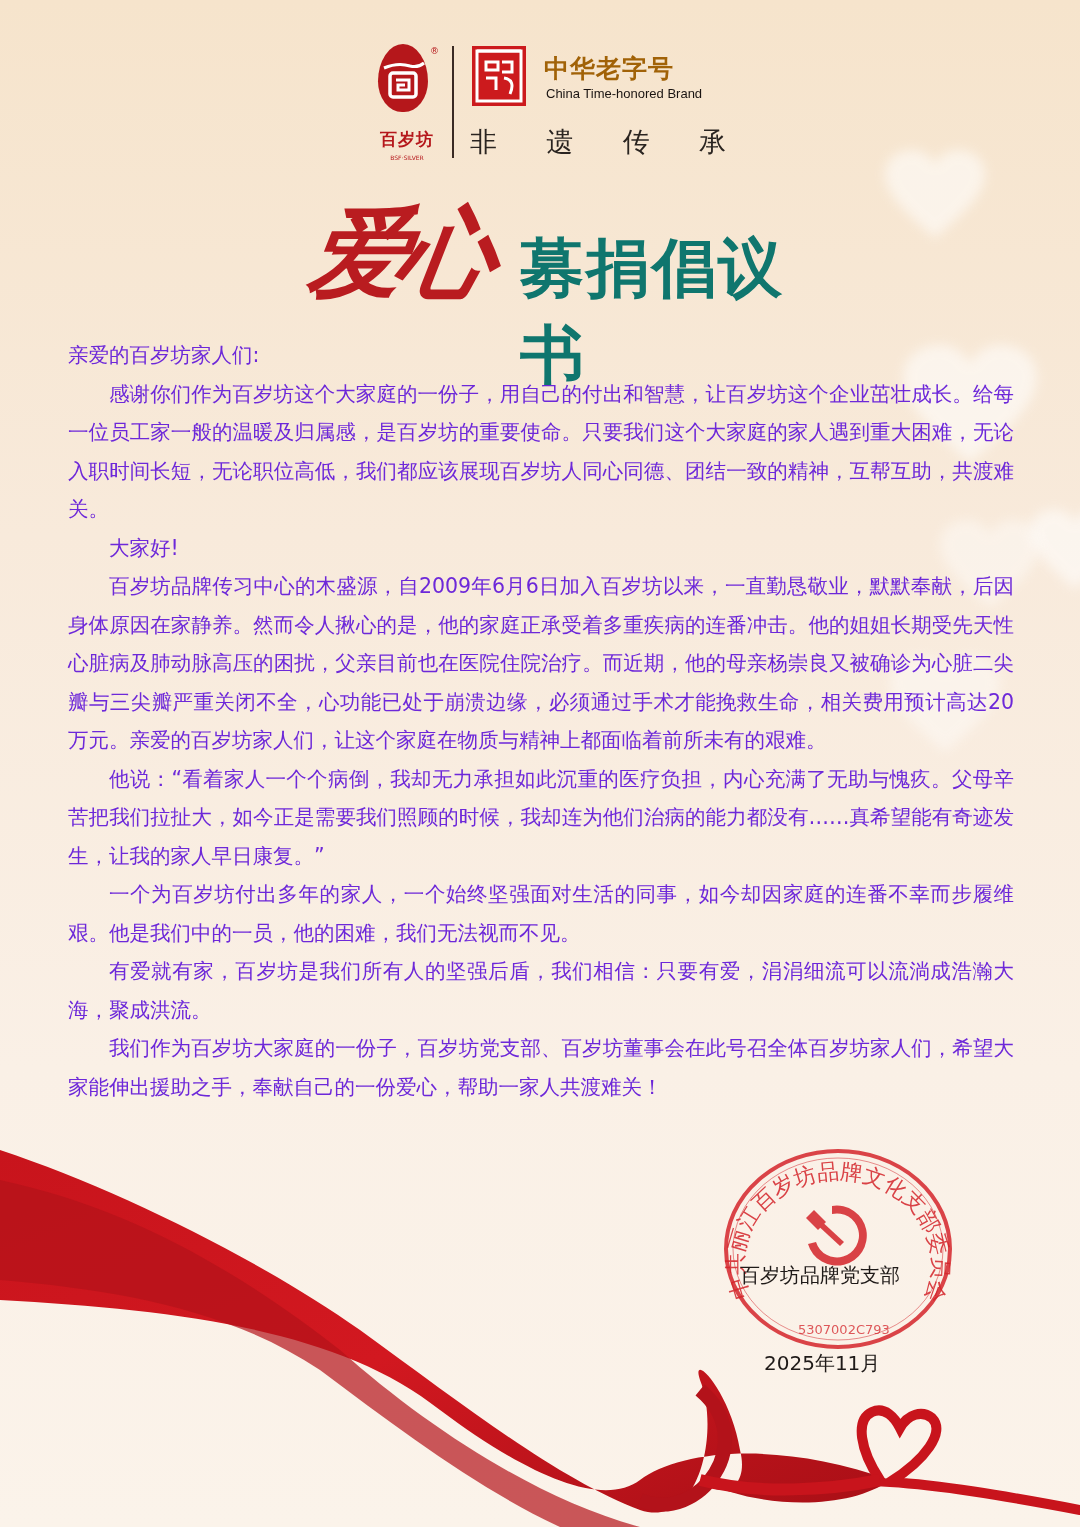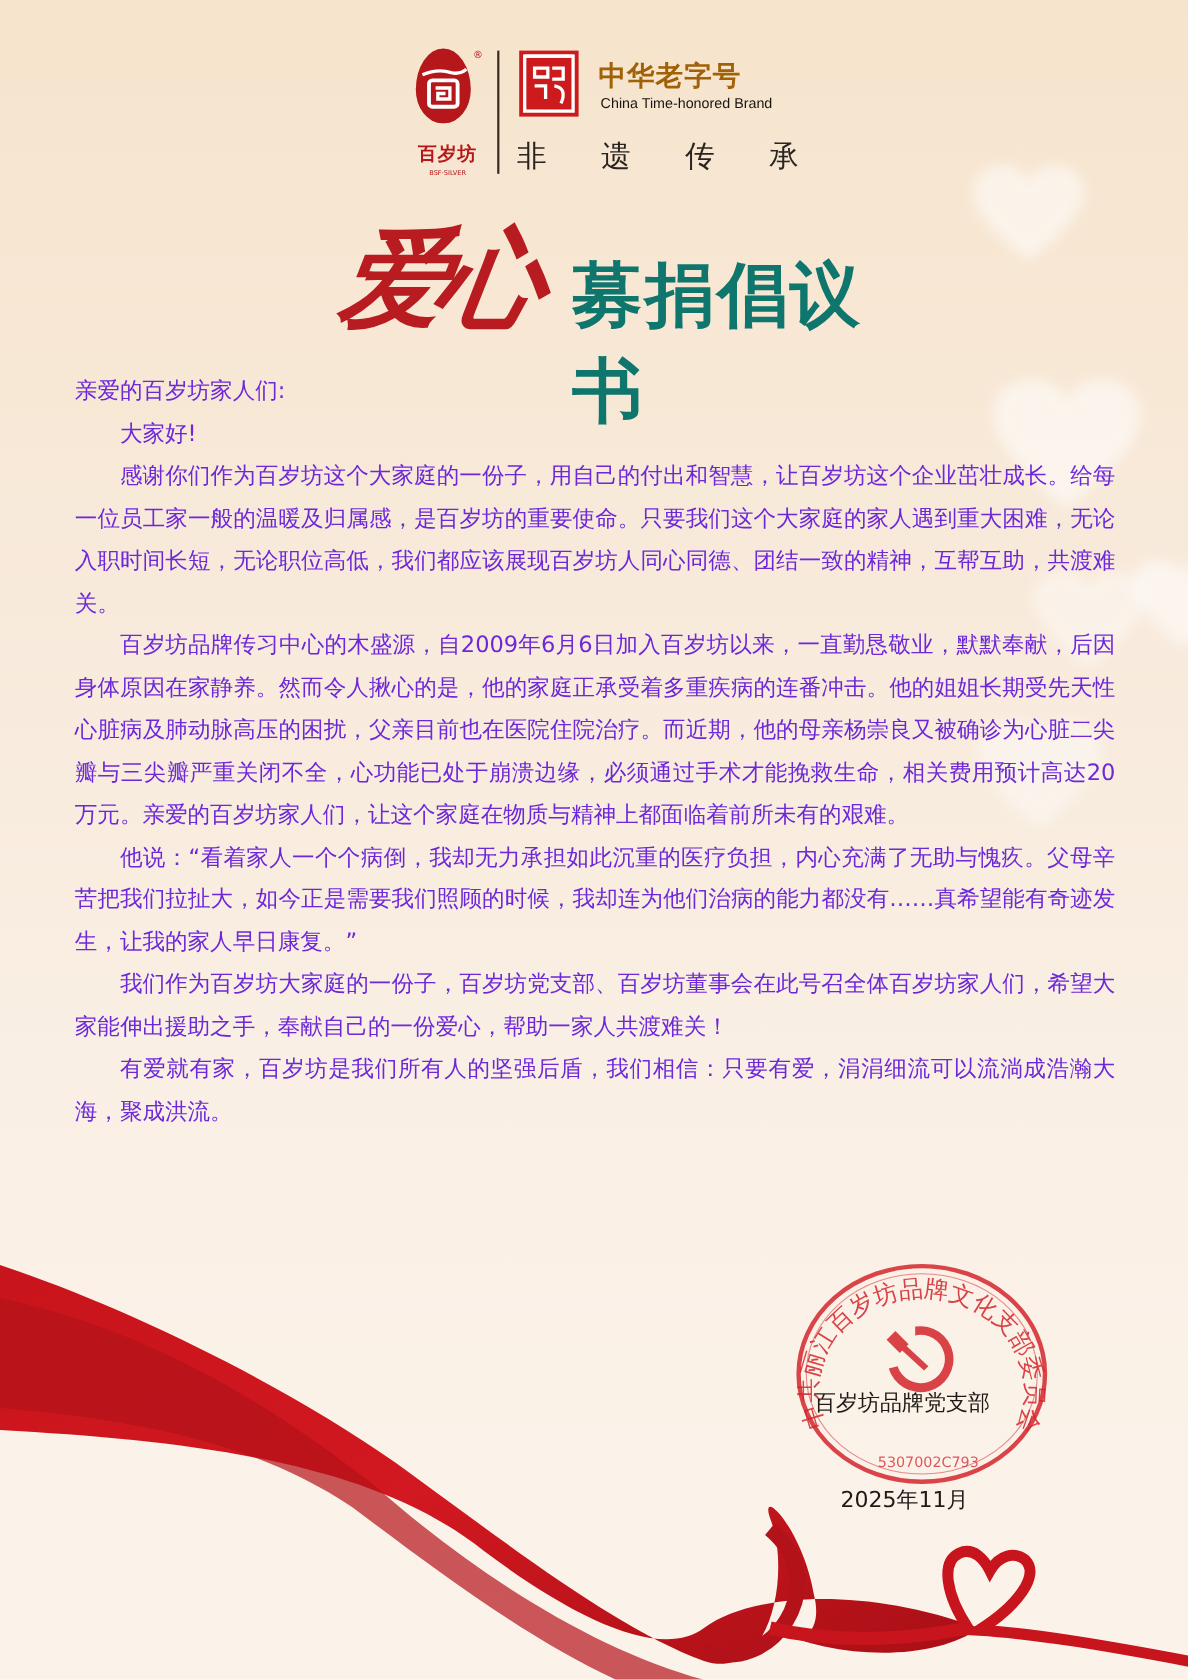--- a/index.html
+++ b/index.html
@@ -118,26 +118,27 @@
   </div>
 </div>
 
 <div class="title-area">
   <span class="title-script">爱心</span>
   <span class="title-main">募捐倡议书</span>
 </div>
 
 <div class="letter">
   <p class="greeting">亲爱的百岁坊家人们:</p>
+  <p class="indent">感谢你们作为百岁坊这个大家庭的一份子，用自己的付出和智慧，让百岁坊这个企业茁壮成长。给每一位员工家一般的温暖及归属感，是百岁坊的重要使命。只要我们这个大家庭的家人遇到重大困难，无论入职时间长短，无论职位高低，我们都应该展现百岁坊人同心同德、团结一致的精神，互帮互助，共渡难关。</p>
   <p class="indent">大家好!</p>
-  <p class="indent">感谢你们作为百岁坊这个大家庭的一份子，用自己的付出和智慧，让百岁坊这个企业茁壮成长。给每一位员工家一般的温暖及归属感，是百岁坊的重要使命。只要我们这个大家庭的家人遇到重大困难，无论入职时间长短，无论职位高低，我们都应该展现百岁坊人同心同德、团结一致的精神，互帮互助，共渡难关。</p>
   <p class="indent">百岁坊品牌传习中心的木盛源，自2009年6月6日加入百岁坊以来，一直勤恳敬业，默默奉献，后因身体原因在家静养。然而令人揪心的是，他的家庭正承受着多重疾病的连番冲击。他的姐姐长期受先天性心脏病及肺动脉高压的困扰，父亲目前也在医院住院治疗。而近期，他的母亲杨崇良又被确诊为心脏二尖瓣与三尖瓣严重关闭不全，心功能已处于崩溃边缘，必须通过手术才能挽救生命，相关费用预计高达20万元。亲爱的百岁坊家人们，让这个家庭在物质与精神上都面临着前所未有的艰难。</p>
   <p class="indent">他说：“看着家人一个个病倒，我却无力承担如此沉重的医疗负担，内心充满了无助与愧疚。父母辛苦把我们拉扯大，如今正是需要我们照顾的时候，我却连为他们治病的能力都没有……真希望能有奇迹发生，让我的家人早日康复。”</p>
+  <p class="indent">一个为百岁坊付出多年的家人，一个始终坚强面对生活的同事，如今却因家庭的连番不幸而步履维艰。他是我们中的一员，他的困难，我们无法视而不见。</p>
+  <p class="indent">有爱就有家，百岁坊是我们所有人的坚强后盾，我们相信：只要有爱，涓涓细流可以流淌成浩瀚大海，聚成洪流。</p>
   <p class="indent">我们作为百岁坊大家庭的一份子，百岁坊党支部、百岁坊董事会在此号召全体百岁坊家人们，希望大家能伸出援助之手，奉献自己的一份爱心，帮助一家人共渡难关！</p>
-  <p class="indent">有爱就有家，百岁坊是我们所有人的坚强后盾，我们相信：只要有爱，涓涓细流可以流淌成浩瀚大海，聚成洪流。</p>
 </div>
 
 <svg class="ribbon" viewBox="0 0 1080 377" preserveAspectRatio="none">
   <defs>
     <linearGradient id="rg" x1="0" y1="0" x2="1" y2="1">
       <stop offset="0" stop-color="#c8141c"></stop>
       <stop offset="0.5" stop-color="#d21820"></stop>
       <stop offset="1" stop-color="#a80f16"></stop>
     </linearGradient>
   </defs>

